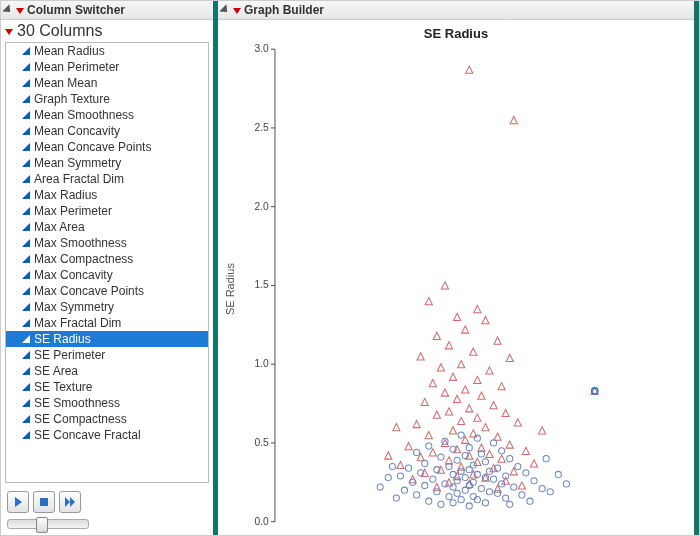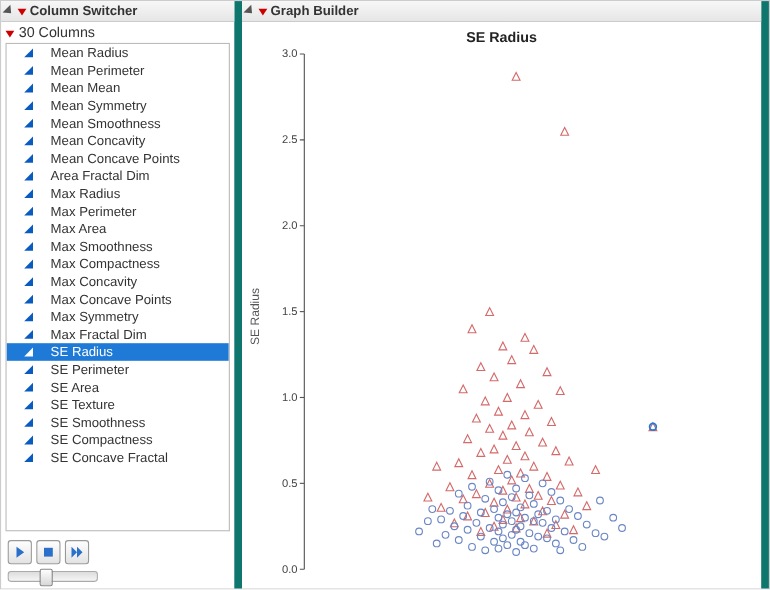--- a/index.html
+++ b/index.html
@@ -1,26 +1,26 @@
 <!DOCTYPE html>
 <html><head>
 <meta charset="utf-8">
 <style>
 html,body{margin:0;padding:0;font-family:"Segoe UI",Arial,sans-serif;font-size:12px;color:#333;background:#fff}
 .app{display:flex;width:700px;height:536px;border:1px solid #ccc;box-sizing:border-box}
-.panel{display:flex;flex-direction:column;border-right:7px solid #0f766e}
+.panel{display:flex;flex-direction:column;border-right:5px solid #0f766e}
 .panel.left{width:212px}
 .panel.right{flex:1}
 .panel-header{display:flex;align-items:center;gap:3px;background:linear-gradient(#f7f7f7,#e6e6e6);border-bottom:1px solid #ccc;padding:2px 4px;font-weight:bold;font-size:12px}
 .disclosure{width:0;height:0;border-top:5px solid transparent;border-bottom:5px solid transparent;border-left:6px solid #555;transform:rotate(45deg);margin-right:2px}
 .red-dd{width:8px;height:8px;display:inline-block;position:relative}
 .red-dd::before{content:"";position:absolute;left:0;top:2px;width:0;height:0;border-left:4px solid transparent;border-right:4px solid transparent;border-top:6px solid #c00}
-.sub-header{display:flex;align-items:center;gap:4px;padding:2px 4px;font-size:13px}
+.sub-header{display:flex;align-items:center;gap:4px;padding:2px 4px;font-size:16px}
 .col-list{flex:1;overflow:auto;background:#fff;border:1px solid #bbb;margin:0 4px 4px 4px}
-.col-item{display:flex;align-items:center;gap:16px;padding:1px 4px 1px 16px;cursor:default;white-space:nowrap}
+.col-item{display:flex;align-items:center;gap:4px;padding:1px 4px 1px 16px;cursor:default;white-space:nowrap}
 .col-item.selected{background:#1e7ad6;color:#fff}
 .col-icon{width:0;height:0;border-bottom:8px solid #0a5bbf;border-left:8px solid transparent}
 .col-item.selected .col-icon{border-bottom-color:#fff}
 .controls{display:flex;align-items:center;gap:4px;padding:4px 6px}
 .btn{width:20px;height:20px;border:1px solid #999;border-radius:3px;background:linear-gradient(#fefefe,#e3e3e3);display:flex;align-items:center;justify-content:center;cursor:pointer}
 .btn .play{width:0;height:0;border-top:5px solid transparent;border-bottom:5px solid transparent;border-left:7px solid #2a6fc9}
 .btn .stop{width:8px;height:8px;background:#2a6fc9}
 .btn .fwd{display:flex;gap:0}
 .btn .fwd span{width:0;height:0;border-top:5px solid transparent;border-bottom:5px solid transparent;border-left:5px solid #2a6fc9}
 .slider-wrap{padding:2px 6px 6px 6px}
@@ -61,33 +61,37 @@
         <div class="col-item">
           <span class="col-icon"></span>
           <span>Mean Perimeter</span>
         </div>
         <div class="col-item">
           <span class="col-icon"></span>
           <span>Mean Mean</span>
         </div>
         <div class="col-item">
           <span class="col-icon"></span>
+          <span>Graph Texture</span>
+        </div>
+        <div class="col-item">
+          <span class="col-icon"></span>
+          <span>Mean Smoothness</span>
+        </div>
+        <div class="col-item">
+          <span class="col-icon"></span>
+          <span>Mean Concavity</span>
+        </div>
+        <div class="col-item">
+          <span class="col-icon"></span>
+          <span>Mean Concave Points</span>
+        </div>
+        <div class="col-item">
+          <span class="col-icon"></span>
           <span>Mean Symmetry</span>
-        </div>
-        <div class="col-item">
-          <span class="col-icon"></span>
-          <span>Mean Smoothness</span>
-        </div>
-        <div class="col-item">
-          <span class="col-icon"></span>
-          <span>Mean Concavity</span>
-        </div>
-        <div class="col-item">
-          <span class="col-icon"></span>
-          <span>Mean Concave Points</span>
         </div>
         <div class="col-item">
           <span class="col-icon"></span>
           <span>Area Fractal Dim</span>
         </div>
         <div class="col-item">
           <span class="col-icon"></span>
           <span>Max Radius</span>
         </div>
         <div class="col-item">

